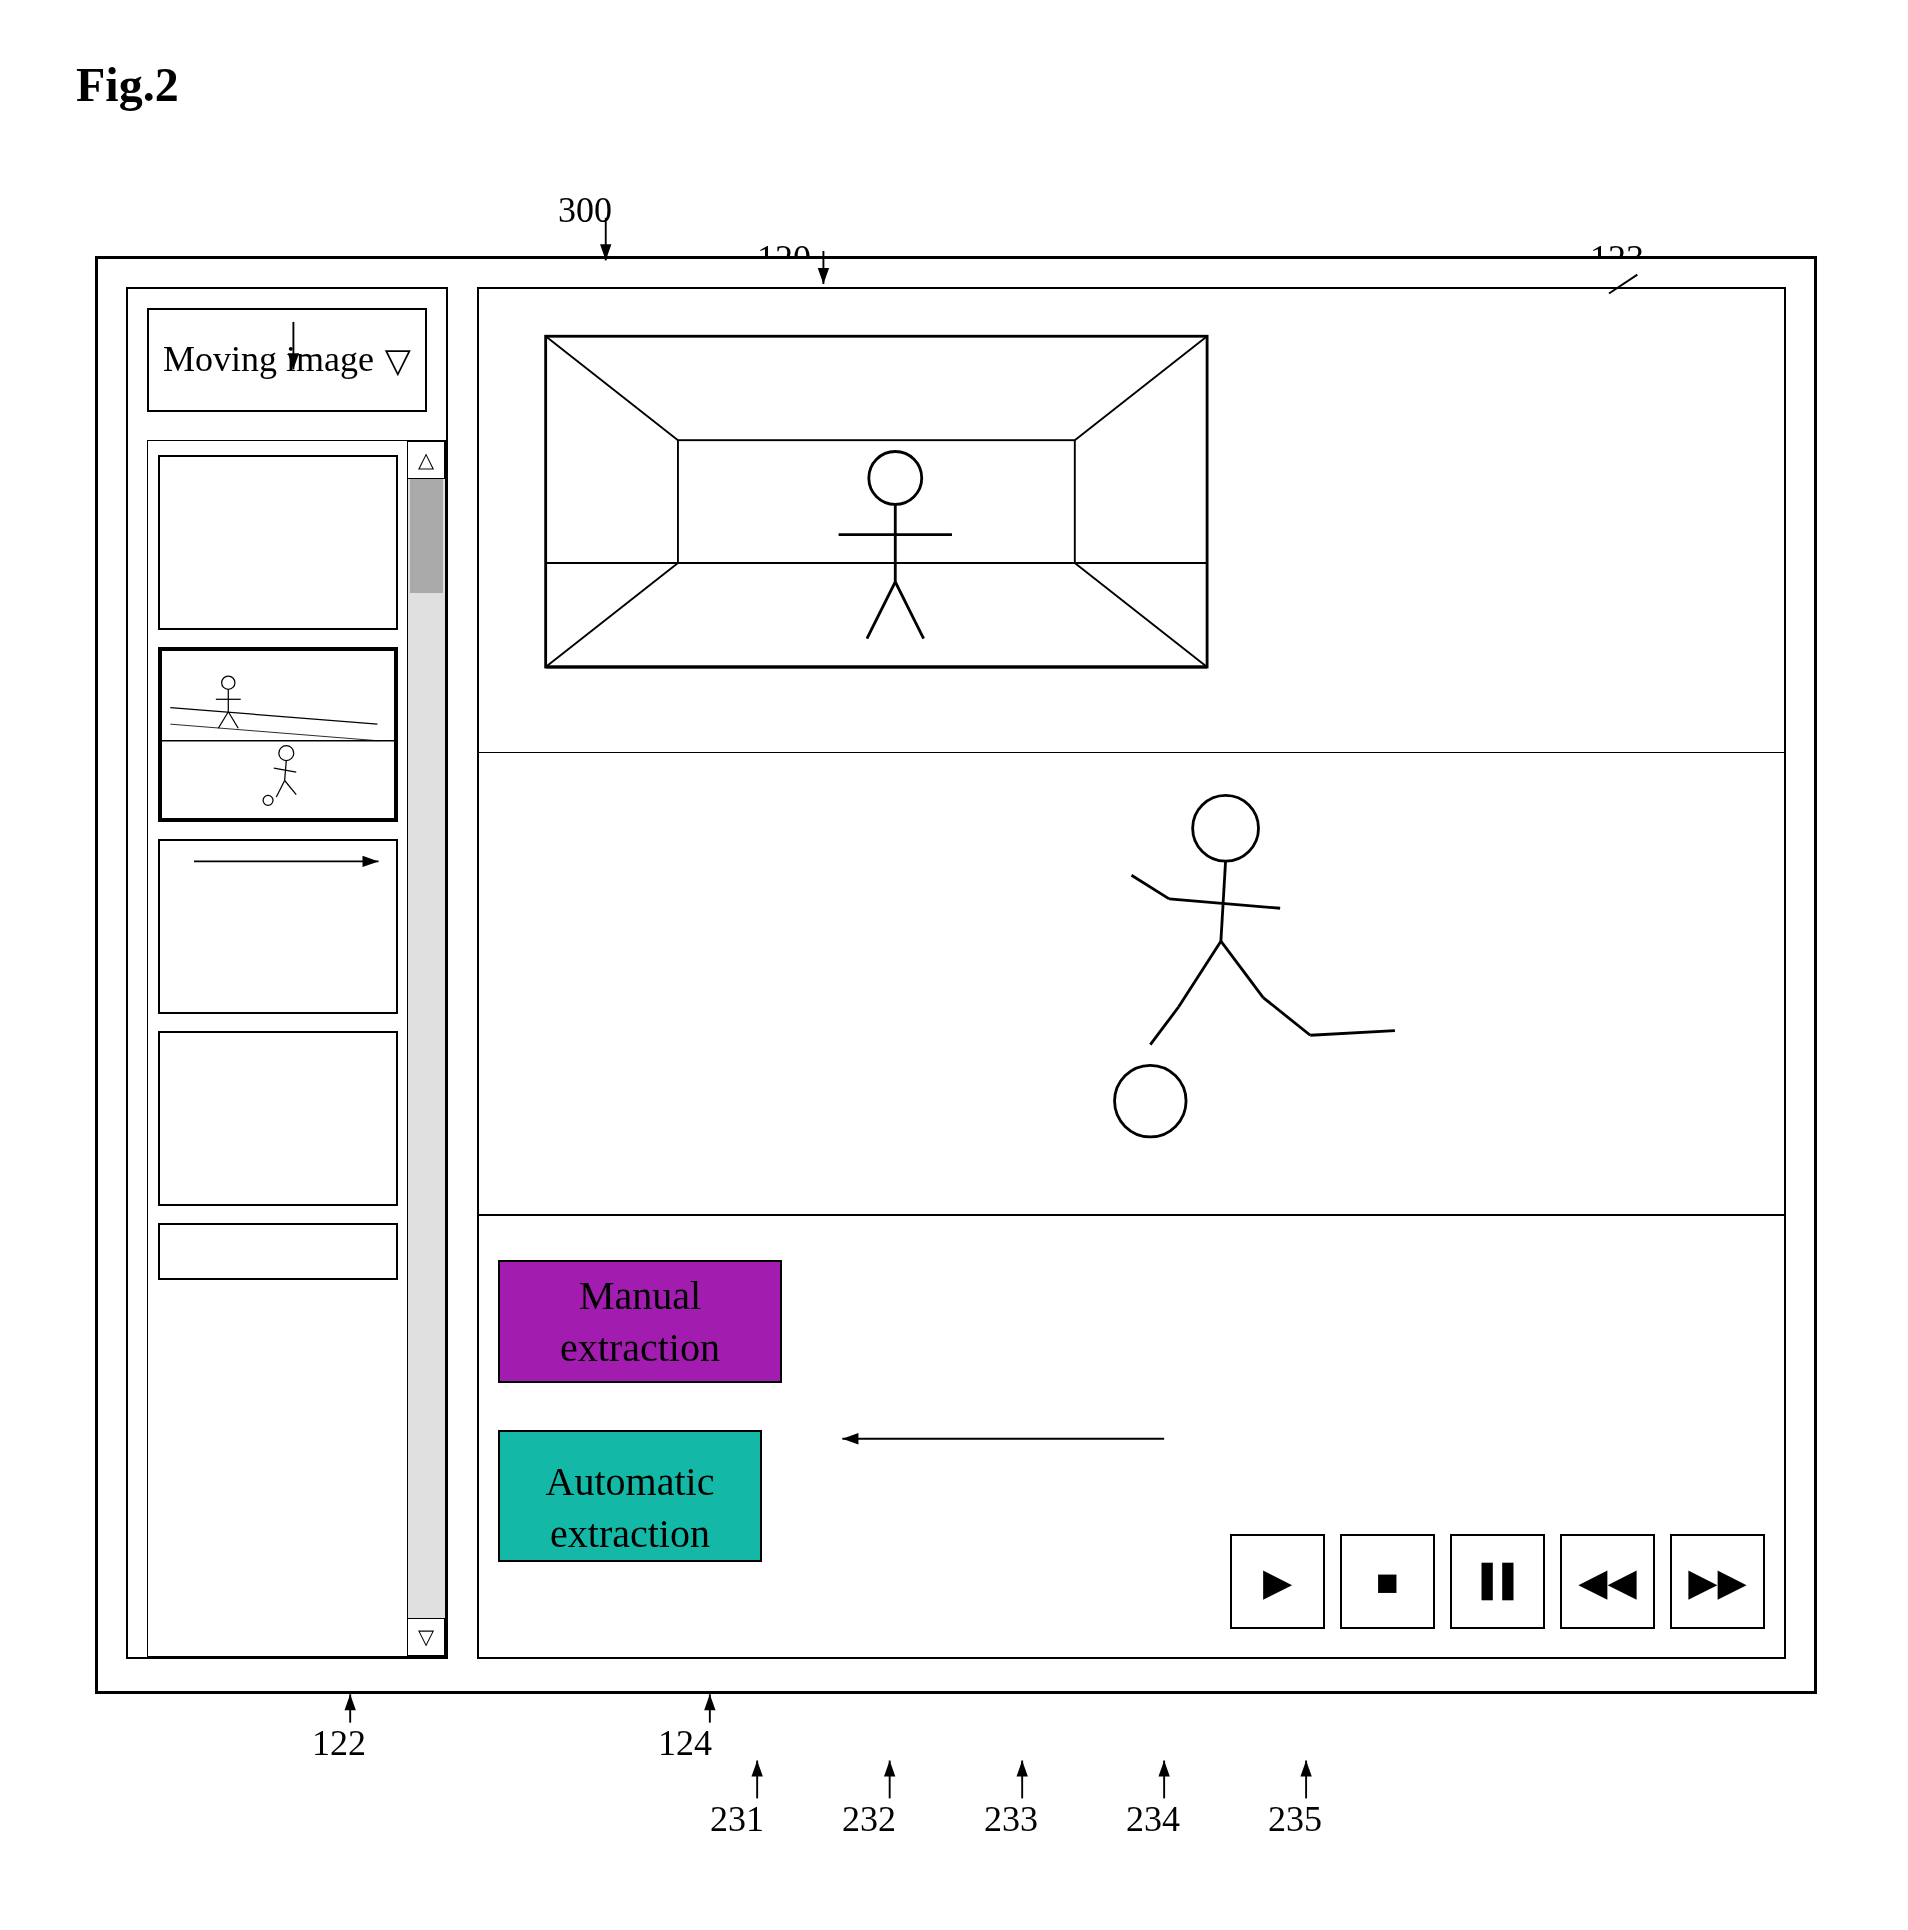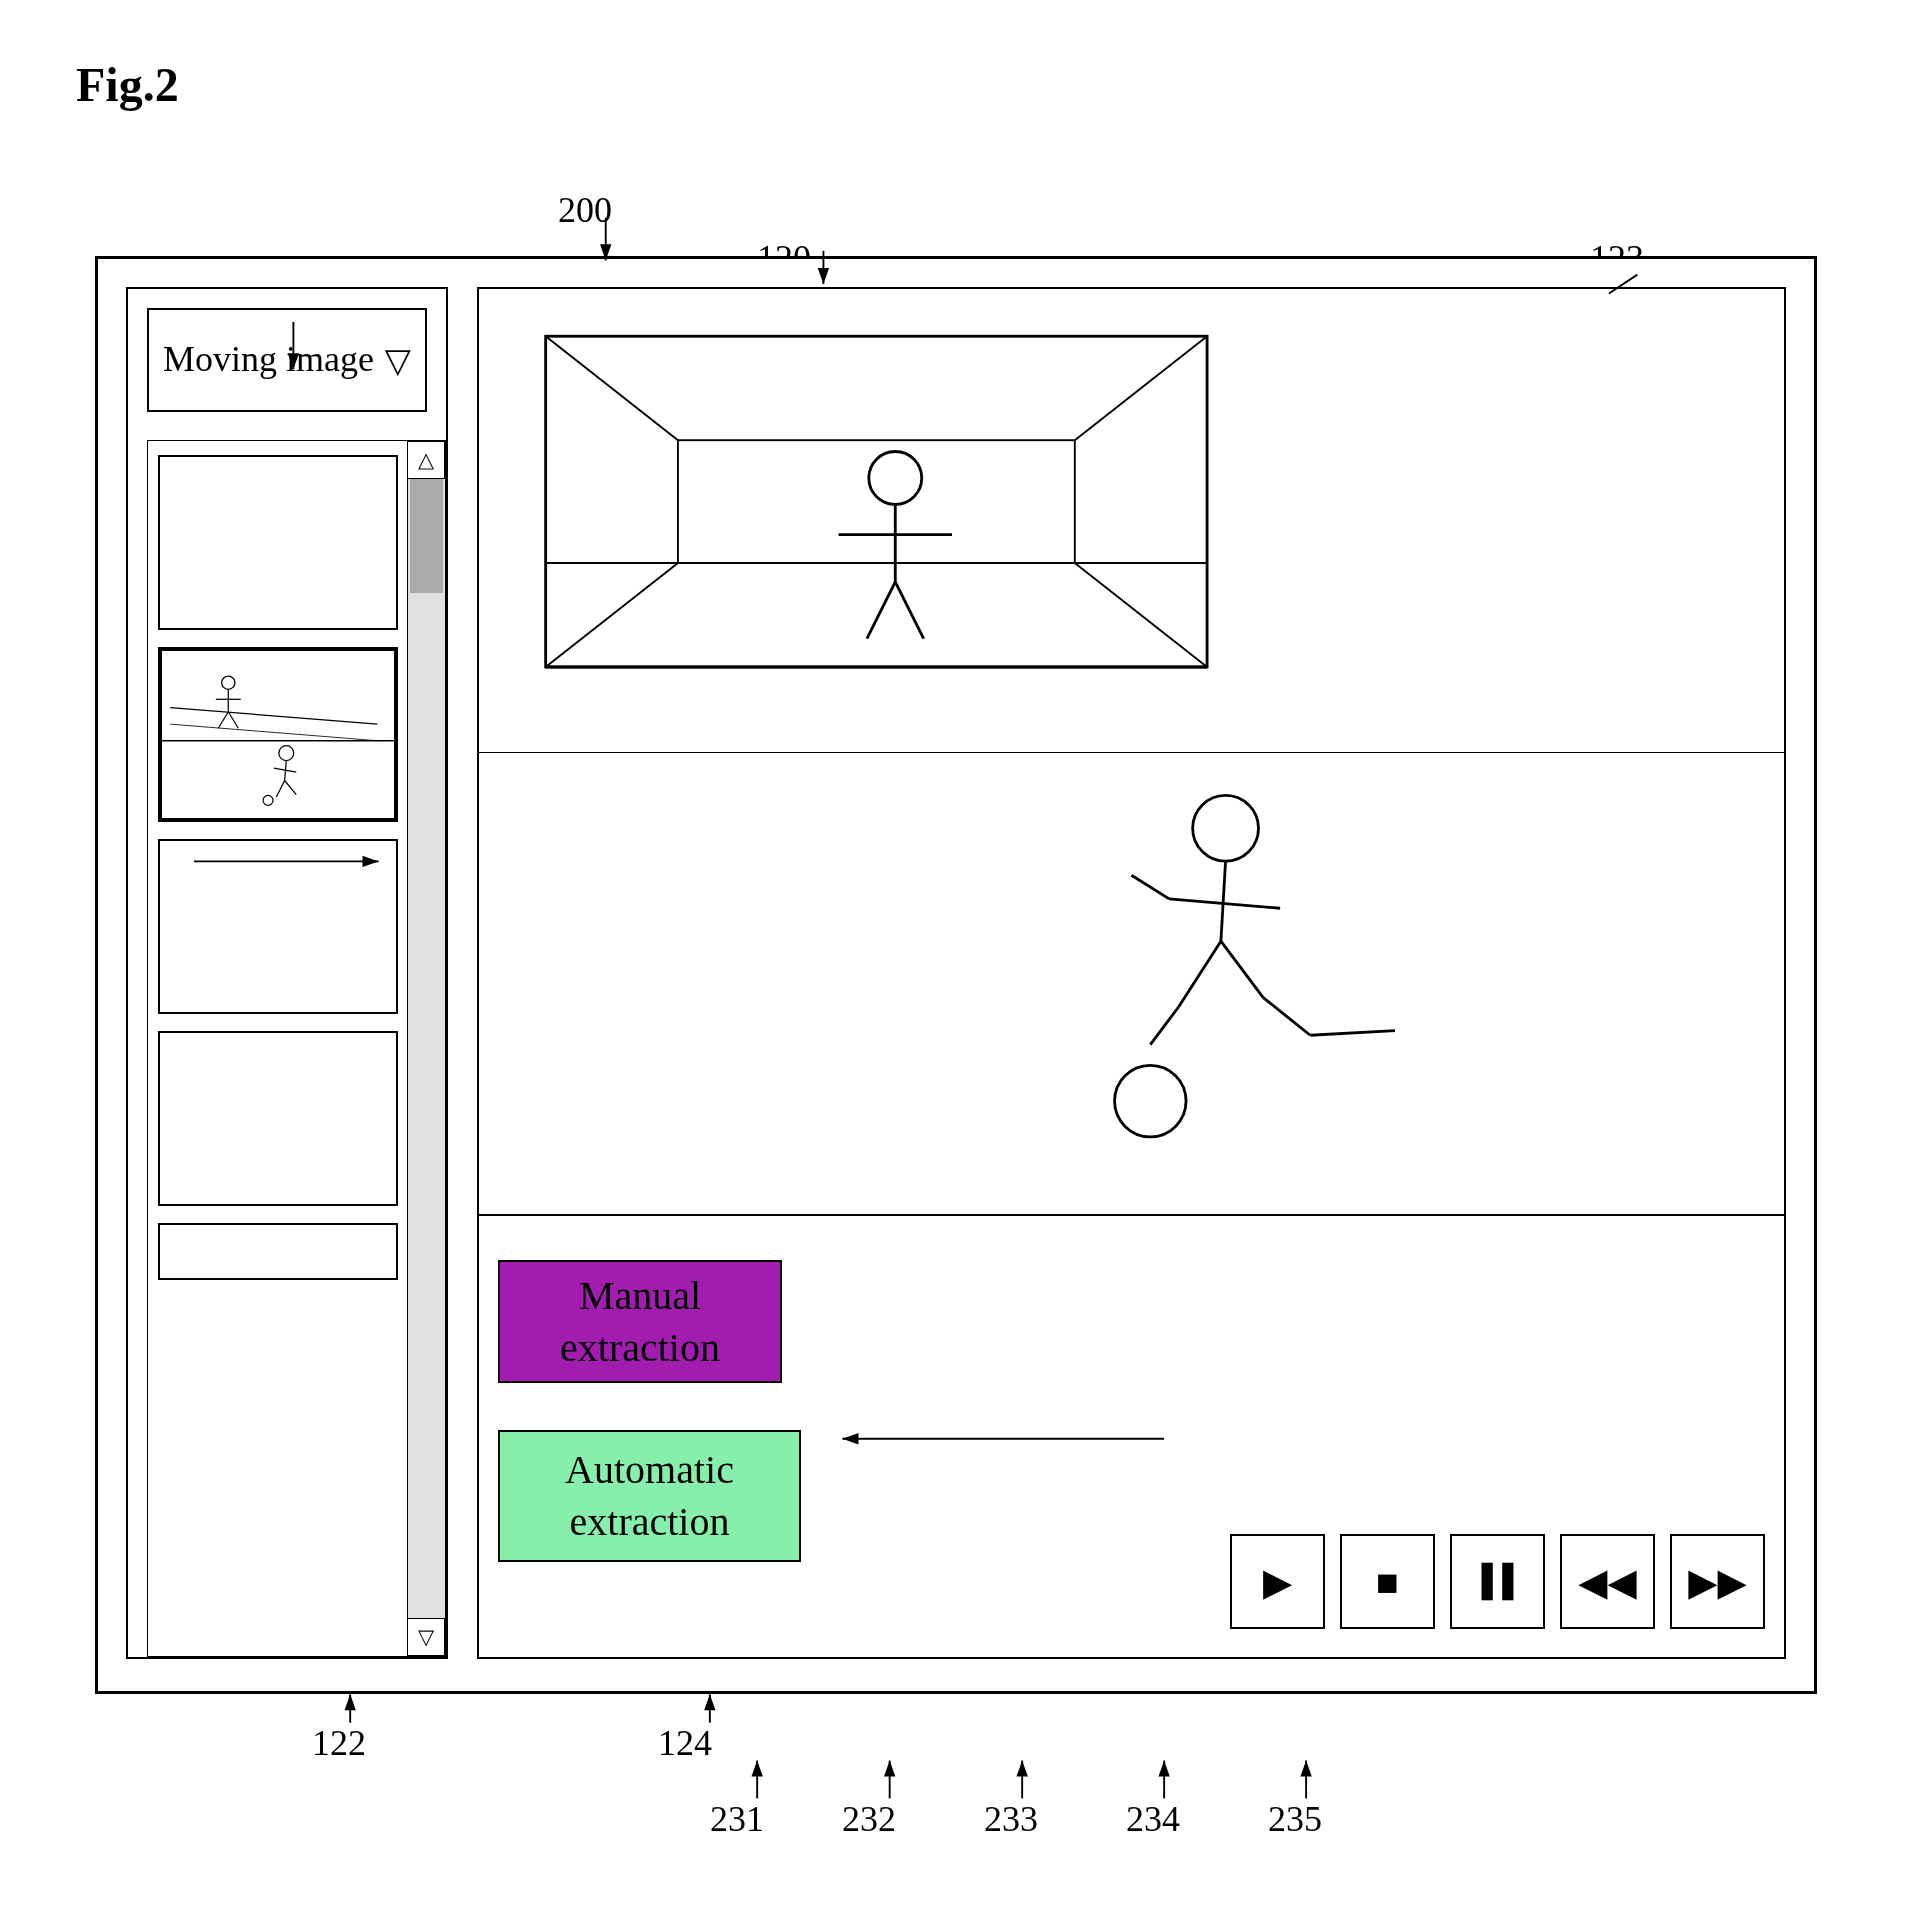--- a/index.html
+++ b/index.html
@@ -227,27 +227,27 @@
       font-size: 40px;
       text-align: center;
       line-height: 1.3;
     }
 
     
     .auto-btn {
       position: absolute;
       top: 208px;
       left: 19px;
-      width: 303px;
+      width: 264px;
       height: 132px;
       border: 2.8px solid #000;
       display: flex;
-      align-items: center;
+      align-items: flex-end;
       justify-content: center;
-      background: #86efac;
+      background: #14b8a6;
       cursor: pointer;
     }
 
     .auto-btn-text {
       font-size: 40px;
       text-align: center;
       line-height: 1.3;
     }
 
     
@@ -280,21 +280,21 @@
       width: 1909px;
       height: 1931px;
       pointer-events: none;
     }
   </style>
 </head>
 <body>
 
 <div class="fig-label">Fig.2</div>
 
-<div class="ref-label" style="top:189px; left:558px;">200</div>
+<div class="ref-label" style="top:189px; left:558px;">300</div>
 <div class="ref-label" style="top:237px; left:757px;">120</div>
 <div class="ref-label" style="top:293px; left:274px;">121</div>
 <div class="ref-label" style="top:237px; left:1590px;">123</div>
 
 <div class="ref-label" style="top:823px; left:95px;">Gs</div>
 
 <div class="ref-label" style="top:1722px; left:312px;">122</div>
 
 <div class="ref-label" style="top:1722px; left:658px;">124</div>
 

